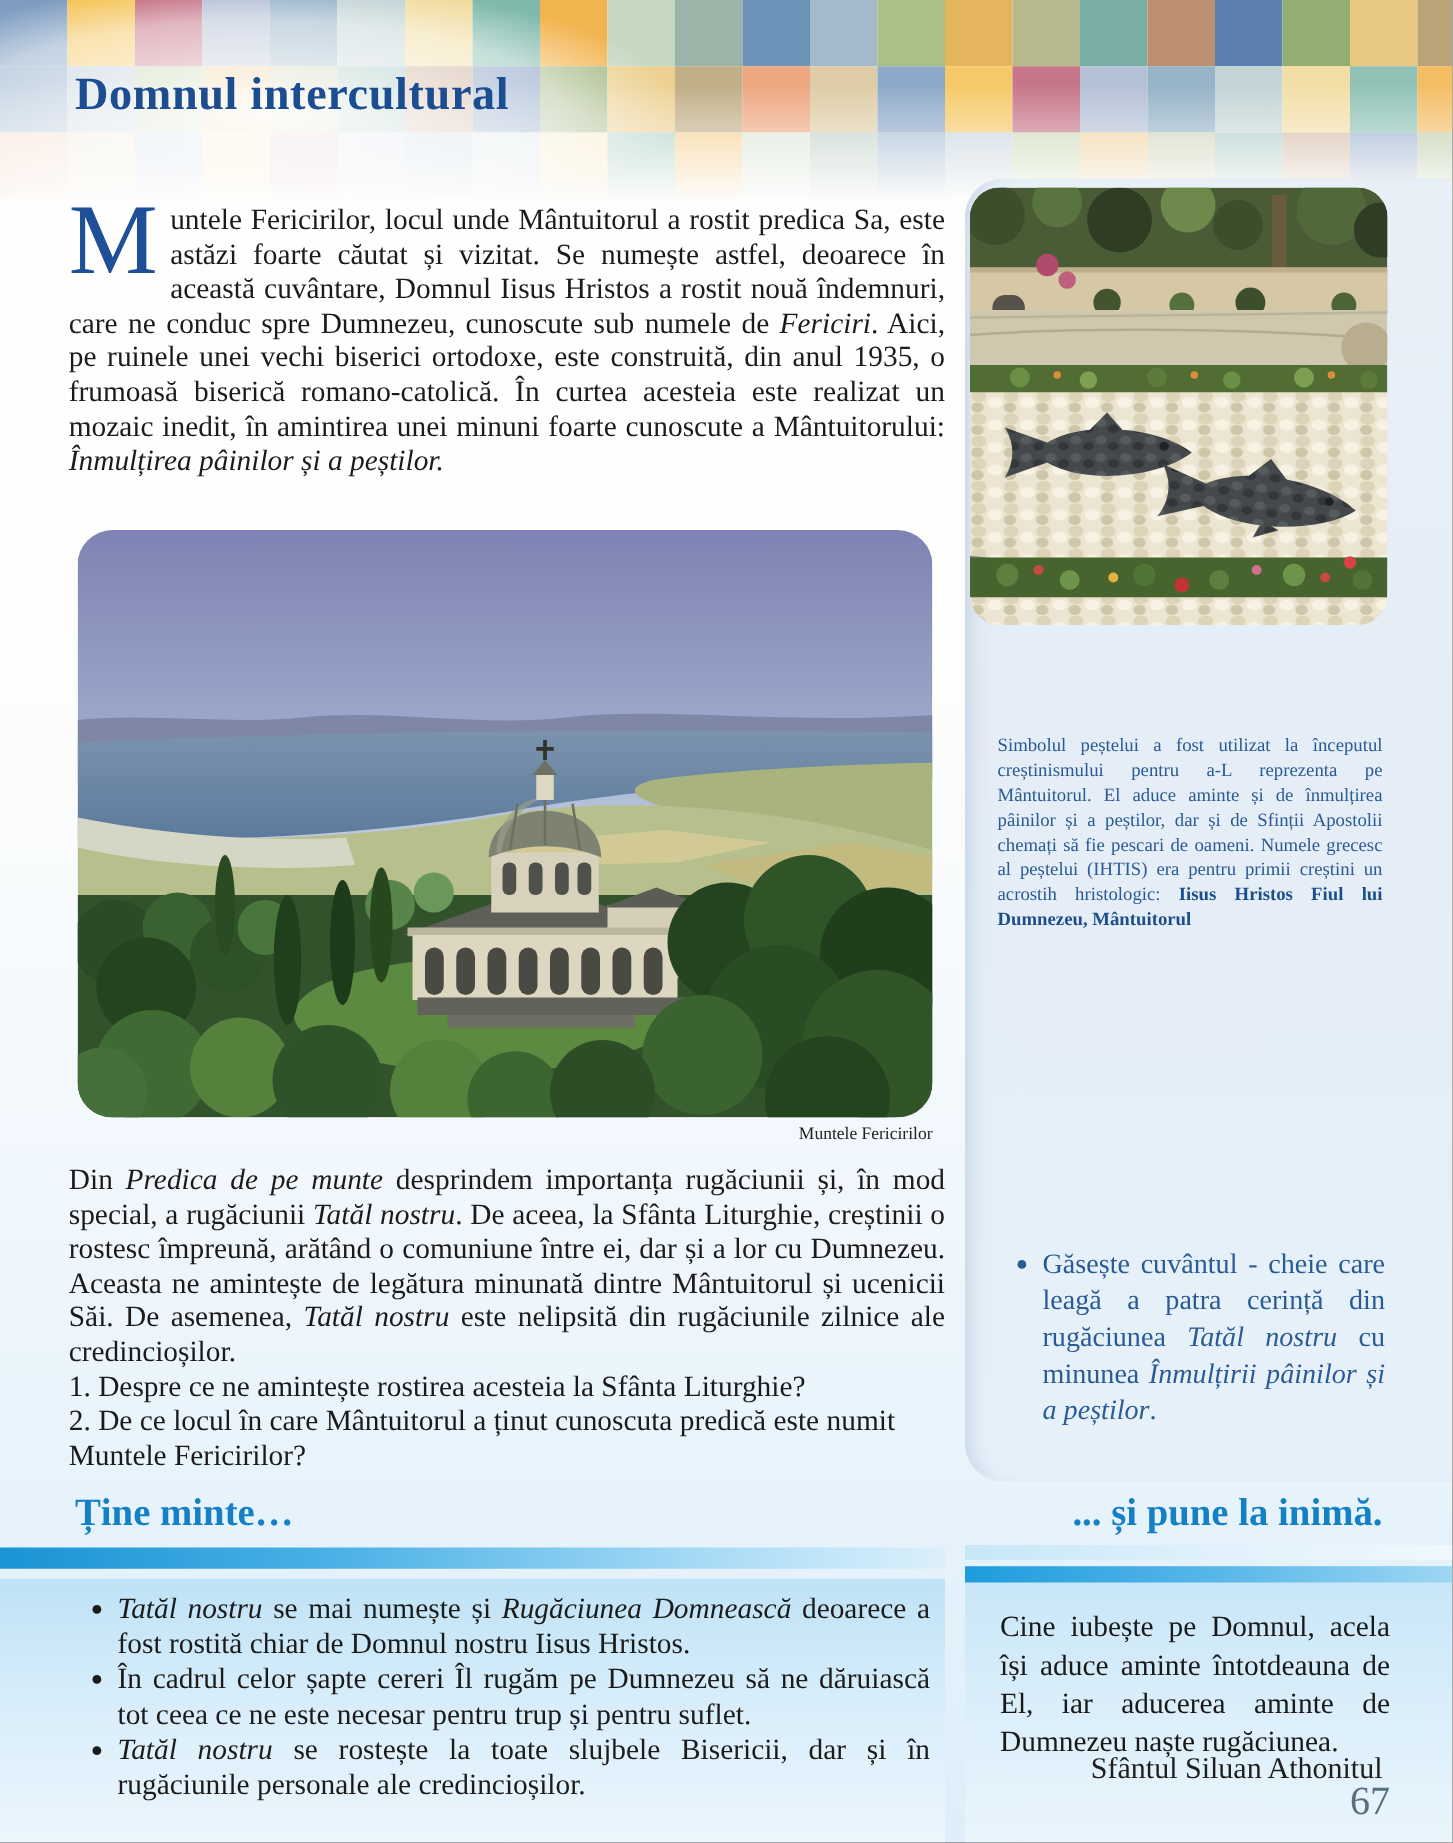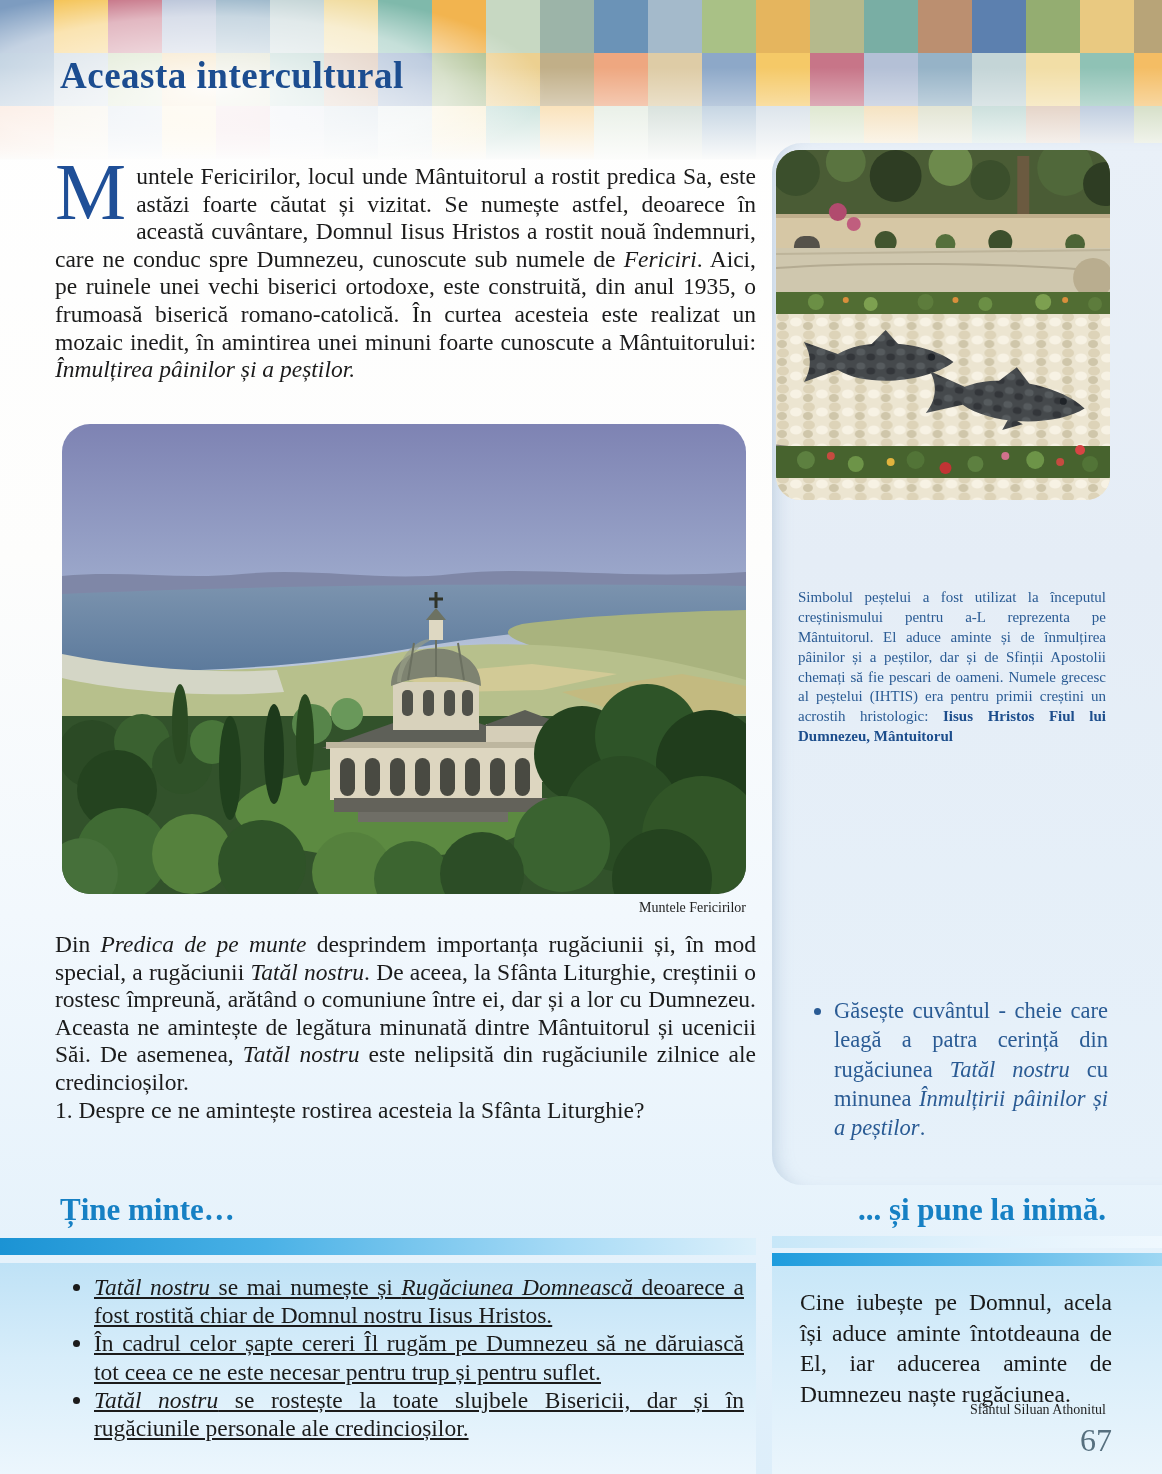--- a/index.html
+++ b/index.html
@@ -45,28 +45,28 @@
   
   .remember-heading { position:absolute; left:60px; top:1192px; font-size:31px; font-weight:bold; color:#1680c4; }
   .heart-heading { position:absolute; left:772px; top:1192px; width:334px; text-align:right; font-size:31px; font-weight:bold; color:#1680c4; }
   .bar-left { position:absolute; left:0; top:1238px; width:756px; height:17px;
     background:linear-gradient(90deg,#1b93d4 0%,#49b1e6 35%,#a8dbf6 75%,#dcf0fb 100%); }
   .bar-right { position:absolute; left:772px; top:1236px; width:390px; height:12px;
     background:linear-gradient(90deg,#c7e7f8 0%,#e2f2fc 55%,#eff8fe 100%); }
   .box-left { position:absolute; left:0; top:1263px; width:756px; height:211px;
     background:linear-gradient(180deg,#bfe2f6 0%,#d7edfa 45%,#ecf6fd 100%); padding:10px 12px 0 40px; }
   .box-left ul { margin:0; padding-left:54px; }
-  .box-left li { font-size:23.5px; line-height:1.2; text-align:justify;text-decoration:underline; }
+  .box-left li { font-size:23.5px; line-height:1.2; text-align:justify; }
   .box-right { position:absolute; left:772px; top:1253px; width:390px; height:221px;
     background:linear-gradient(180deg,#c6e6f8 0%,#daeefa 50%,#eaf5fc 100%); }
   .box-right .strip { position:absolute; left:0; top:0; width:100%; height:13px;
     background:linear-gradient(90deg,#1e9cdd 0%,#5cb9e9 55%,#9ed7f3 100%); }
   .quote { position:absolute; left:800px; top:1287px; width:312px; 
     font-size:23.5px; line-height:1.3; color:#191919; text-align:justify; }
-  .quote-author { position:absolute; left:772px; top:1402px; width:334px; text-align:right; font-size:14px; color:#1e1e1e; }
+  .quote-author { position:absolute; left:772px; top:1402px; width:334px; text-align:right; font-size:24px; color:#1e1e1e; }
   .page-num { position:absolute; left:942px; top:1422px; width:170px; text-align:right; font-size:32px; color:#57707f; }
 </style>
 </head>
 <body>
 
 <div class="page">
 
   <div class="mosaic">
     <div>
         <div class="tile" style="left: 0px; top: 0px; background: rgb(125, 156, 192); opacity: 1;"></div>
@@ -131,21 +131,21 @@
         <div class="tile" style="left: 810px; top: 106px; background: rgb(169, 193, 134); opacity: 0.62;"></div>
         <div class="tile" style="left: 864px; top: 106px; background: rgb(229, 181, 94); opacity: 0.62;"></div>
         <div class="tile" style="left: 918px; top: 106px; background: rgb(181, 185, 140); opacity: 0.62;"></div>
         <div class="tile" style="left: 972px; top: 106px; background: rgb(121, 174, 164); opacity: 0.62;"></div>
         <div class="tile" style="left: 1026px; top: 106px; background: rgb(187, 143, 112); opacity: 0.62;"></div>
         <div class="tile" style="left: 1080px; top: 106px; background: rgb(92, 128, 175); opacity: 0.62;"></div>
         <div class="tile" style="left: 1134px; top: 106px; background: rgb(148, 173, 113); opacity: 0.62;"></div>
       </div>
     <div class="mosaic-fade"></div>
   </div>
-  <div class="page-title">Aceasta intercultural</div>
+  <div class="page-title">Domnul intercultural</div>
 
   <div class="side-panel"></div>
 
   <div class="body-text para1">
     <span class="dropcap">M</span><span>untele Fericirilor, locul unde Mântuitorul a rostit predica Sa, este astăzi foarte căutat și vizitat. Se numește astfel, deoarece în această cuvântare, Domnul Iisus Hristos a rostit nouă îndemnuri, care ne conduc spre Dumnezeu, cunoscute sub numele de </span><em>Fericiri</em><span>. Aici, pe ruinele unei vechi biserici ortodoxe, este construită, din anul 1935, o frumoasă biserică romano-catolică. În curtea acesteia este realizat un mozaic inedit, în amintirea unei minuni foarte cunoscute a Mântuitorului: </span><em>Înmulțirea pâinilor și a peștilor.</em>
   </div>
 
   <div class="photo-frame photo-main">
     <svg viewBox="0 0 684 470" preserveAspectRatio="none">
       <defs>
@@ -222,20 +222,21 @@
       <circle cx="290" cy="448" r="40" fill="#55813d"></circle>
         <circle cx="350" cy="455" r="38" fill="#3c6530"></circle>
       <circle cx="420" cy="450" r="42" fill="#2c4d26"></circle>
     </svg>
   </div>
   <div class="caption-main">Muntele Fericirilor</div>
 
   <div class="left-text2 body-text">
     <div><span>Din </span><em>Predica de pe munte</em><span> desprindem importanța rugăciunii și, în mod special, a rugăciunii </span><em>Tatăl nostru</em><span>. De aceea, la Sfânta Liturghie, creștinii o rostesc împreună, arătând o comuniune între ei, dar și a lor cu Dumnezeu. Aceasta ne amintește de legătura minunată dintre Mântuitorul și ucenicii Săi. De asemenea, </span><em>Tatăl nostru</em><span> este nelipsită din rugăciunile zilnice ale credincioșilor.</span></div>
     <div class="question">1. Despre ce ne amintește rostirea acesteia la Sfânta Liturghie?</div>
+    <div class="question">2. De ce locul în care Mântuitorul a ținut cunoscuta predică este numit Muntele Fericirilor?</div>
   </div>
 
   <div class="photo-frame photo-fish">
     <svg viewBox="0 0 335 350" preserveAspectRatio="none">
       <defs>
         <pattern id="peb" width="26" height="18" patternUnits="userSpaceOnUse">
           <rect width="26" height="18" fill="#ece5d1"></rect>
           <ellipse cx="7" cy="5" rx="6" ry="4.5" fill="#ddd3b8"></ellipse>
           <ellipse cx="20" cy="10" rx="6" ry="4.5" fill="#f7f2e4"></ellipse>
           <ellipse cx="6" cy="14" rx="5" ry="4" fill="#cfc6aa"></ellipse>

